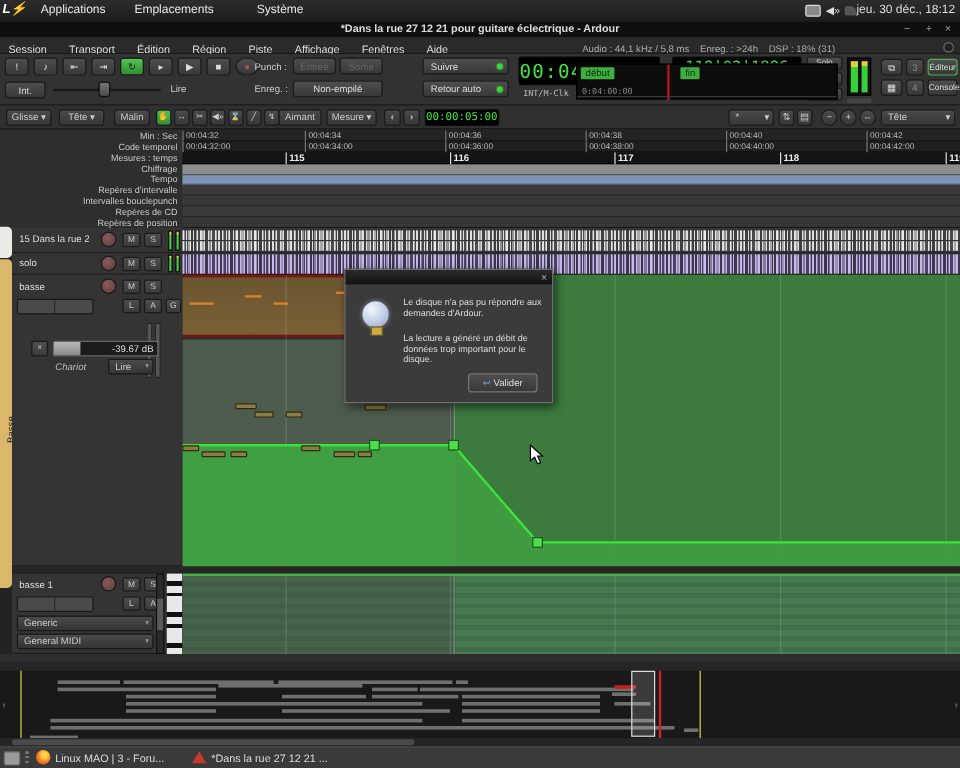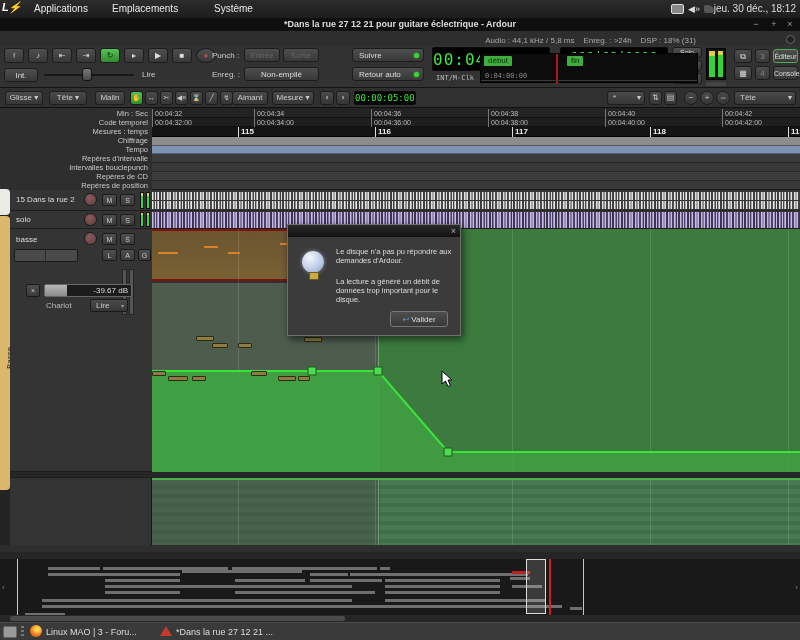--- a/index.html
+++ b/index.html
@@ -137,20 +137,30 @@
     <span id="clock" class="abs">jeu. 30 déc., 18:12</span>
   </div>
 
   <div id="titlebar" class="abs">
     <div id="wtitle">*Dans la rue 27 12 21  pour guitare éclectrique - Ardour</div>
     <span class="winbtn" style="right:36px">−</span>
     <span class="winbtn" style="right:18px">+</span>
     <span class="winbtn" style="right:2px">×</span>
   </div>
 
+  <div id="menubar" class="abs">
+    <span>Session</span>
+    <span>Transport</span>
+    <span>Édition</span>
+    <span>Région</span>
+    <span>Piste</span>
+    <span>Affichage</span>
+    <span>Fenêtres</span>
+    <span>Aide</span>
+  </div>
 
   <div id="toolbar" class="abs">
     <span id="status-audio" class="abs" style="position: absolute; right: 104px; top: -9px; white-space: pre;">Audio : 44,1 kHz / 5,8 ms    Enreg. : &gt;24h    DSP : 18% (31)</span>
     <div id="transport-buttons">
         <div class="tbtn" style="left: 4px; top: 3px; width: 20px; height: 15px; line-height: 14px; position: absolute;">!</div>
         <div class="tbtn" style="left: 28px; top: 3px; width: 20px; height: 15px; line-height: 14px; position: absolute;">♪</div>
         <div class="tbtn" style="left: 52px; top: 3px; width: 20px; height: 15px; line-height: 14px; position: absolute;">⇤</div>
         <div class="tbtn" style="left: 76px; top: 3px; width: 20px; height: 15px; line-height: 14px; position: absolute;">⇥</div>
         <div class="tbtn green" style="left: 100px; top: 3px; width: 20px; height: 15px; line-height: 14px; position: absolute;">↻</div>
         <div class="tbtn" style="left: 124px; top: 3px; width: 20px; height: 15px; line-height: 14px; position: absolute;">▸</div>
@@ -326,26 +336,44 @@
       <span class="meterpair" style="left:112px;top:40px;height:46px;left:112px">
           <span class="stripbar"></span>
           <span class="stripbar"></span>
         </span>
 
       <span class="hbtn" style="left:16px;top:55px;width:14px;height:13px">×</span>
       <div class="abs" style="left:34px;top:55px;width:88px;height:13px;background:#1c1c1c;border:1px solid #666;border-radius:2px">
         <div style="position:absolute;left:0;top:0;width:22px;height:100%;background:linear-gradient(#b8b8b8,#8a8a8a)"></div>
         <span style="position:absolute;right:3px;top:1px;font-size:8px;color:#ddd">-39.67 dB</span>
       </div>
-      <span class="abs" style="left:36px;top:72px;font-size:8px;color:#bbb;">Chariot</span>
+      <span class="abs" style="left:36px;top:72px;font-size:8px;color:#bbb;font-style:italic">Chariot</span>
       <div class="ddown" style="left:80px;top:70px;width:38px;height:13px"><span>Lire</span></div>
     </div>
 
     <div class="hdr" style="top:282px;height:6px;background:#262626"></div>
 
+    <div class="hdr" style="top:288px;height:67px">
+      <span class="tname" style="top:5px">basse 1</span>
+      <span class="recbtn" style="left:74px;top:2px"></span>
+      <span class="hbtn" style="left:92px;top:3px">M</span>
+      <span class="hbtn" style="left:110px;top:3px">S</span>
+      <span class="hslider" style="left:4px;top:19px;width:64px">
+          <i></i>
+        </span>
+      <span class="hbtn" style="left:92px;top:19px">L</span>
+      <span class="hbtn" style="left:110px;top:19px">A</span>
+      <span class="hbtn" style="left:128px;top:19px;width:13px">G</span>
+      <div class="ddown" style="left:4px;top:35px;width:114px;height:13px"><span>Generic</span></div>
+      <div class="ddown" style="left:4px;top:50px;width:114px;height:13px"><span>General MIDI</span></div>
+      <div class="abs" style="left:120px;top:0;width:7px;height:67px;background:#2a2a2a;border:1px solid #111">
+          <div style="position:absolute;top:20px;left:0;right:0;height:26px;background:#5a5a5a"></div>
+        </div>
+      <div class="abs" style="left:129px;top:0;width:13px;height:67px;background:repeating-linear-gradient(180deg,#e8e8e8 0 6px,#111 6px 10px,#e8e8e8 10px 16px,#111 16px 19px,#e8e8e8 19px 26px)"></div>
+    </div>
   </div>
 
   <div id="canvas" class="abs">
 
     <div class="abs" style="left:0;top:0;width:648px;height:21px;background:#343434;border-bottom:1px solid #242424">
       <div class="wave" style="top:2px"></div>
       <div class="wave" style="top:11px"></div>
     </div>
 
     <div class="abs" style="left:0;top:21px;width:648px;height:18px;background:#343434;border-bottom:1px solid #1d1d1d">

